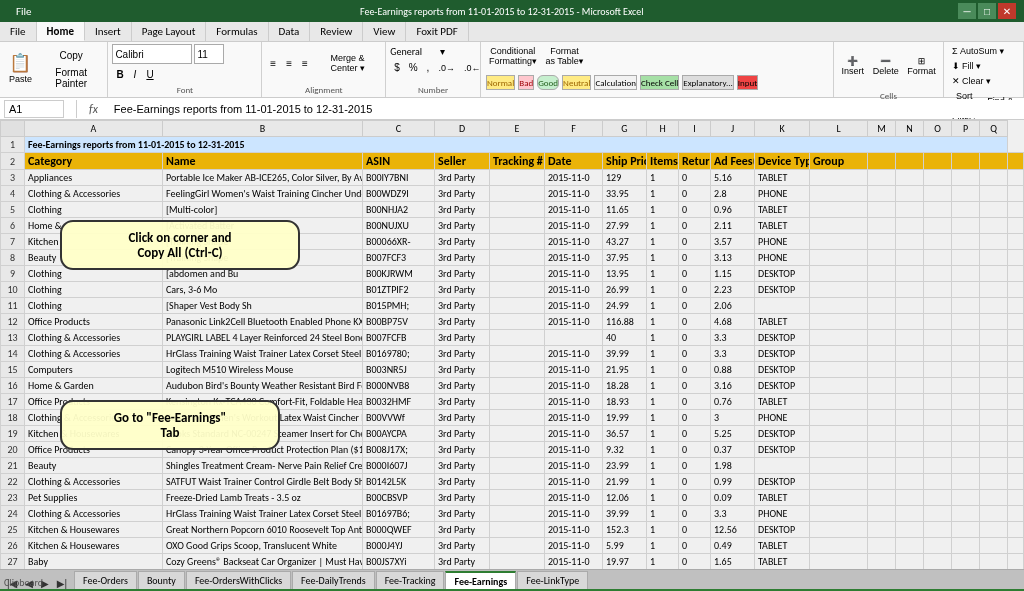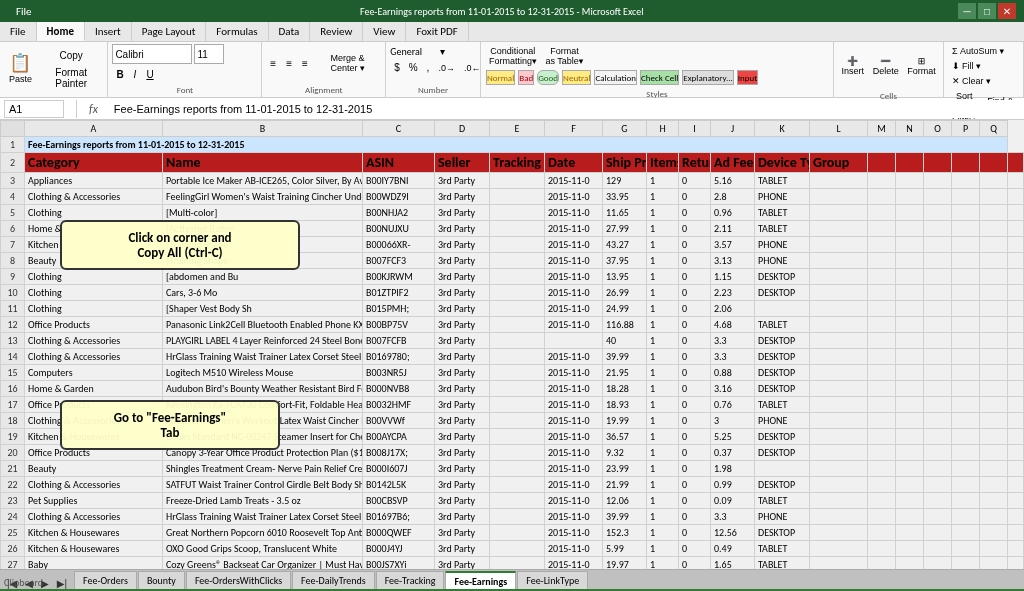--- a/index.html
+++ b/index.html
@@ -135,21 +135,21 @@
       font-weight: normal;
       color: #333;
     }
     .selected-cell { background: #cce5ff !important; }
 
     
     .annotation-box {
       position: absolute;
       background: rgba(255,255,200,0.95);
       border: 2px solid #333;
-      border-radius: 6px;
+      border-radius: 13px;
       font-size: 13px;
       font-weight: bold;
       text-align: center;
       padding: 8px 12px;
       color: #000;
       pointer-events: none;
       z-index: 10;
     }
     .annotation-box.box1 {
       left: 60px;
@@ -205,21 +205,21 @@
     }
     .sheet-tab-nav-btn {
       font-size: 10px; cursor: pointer; padding: 0 3px;
       background: none; border: none; color: #333;
     }
 
     .merged-title {
       background: #dce6f1;
       font-weight: bold;
     }
-    .header-row { background: #b91c1c; font-weight: bold; font-size: 14px; }
+    .header-row { background: #eab308; font-weight: bold; font-size: 12px; }
     .font-name-box {
       width: 80px;
       font-size: 10px;
       height: 20px;
       border: 1px solid #aaa;
       padding: 0 2px;
     }
     .font-size-box {
       width: 30px;
       font-size: 10px;
@@ -363,21 +363,20 @@
         <span class="style-btn style-normal">Normal</span>
         <span class="style-btn style-bad">Bad</span>
         <span class="style-btn style-good">Good</span>
         <span class="style-btn style-neutral">Neutral</span>
         <span class="style-btn style-calc">Calculation</span>
         <span class="style-btn style-check">Check Cell</span>
         <span class="style-btn style-expl">Explanatory...</span>
         <span class="style-btn style-input">Input</span>
       </div>
     </div>
-    <div class="rg-label">Styles</div>
   </div>
 
   <div class="rg" style="min-width:90px;">
     <div class="rg-top" style="gap:2px;">
       <button class="big-btn" style="font-size:9px;height:44px;">
         <span>➕</span>
         Insert
       </button>
       <button class="big-btn" style="font-size:9px;height:44px;">
         <span>➖</span>

